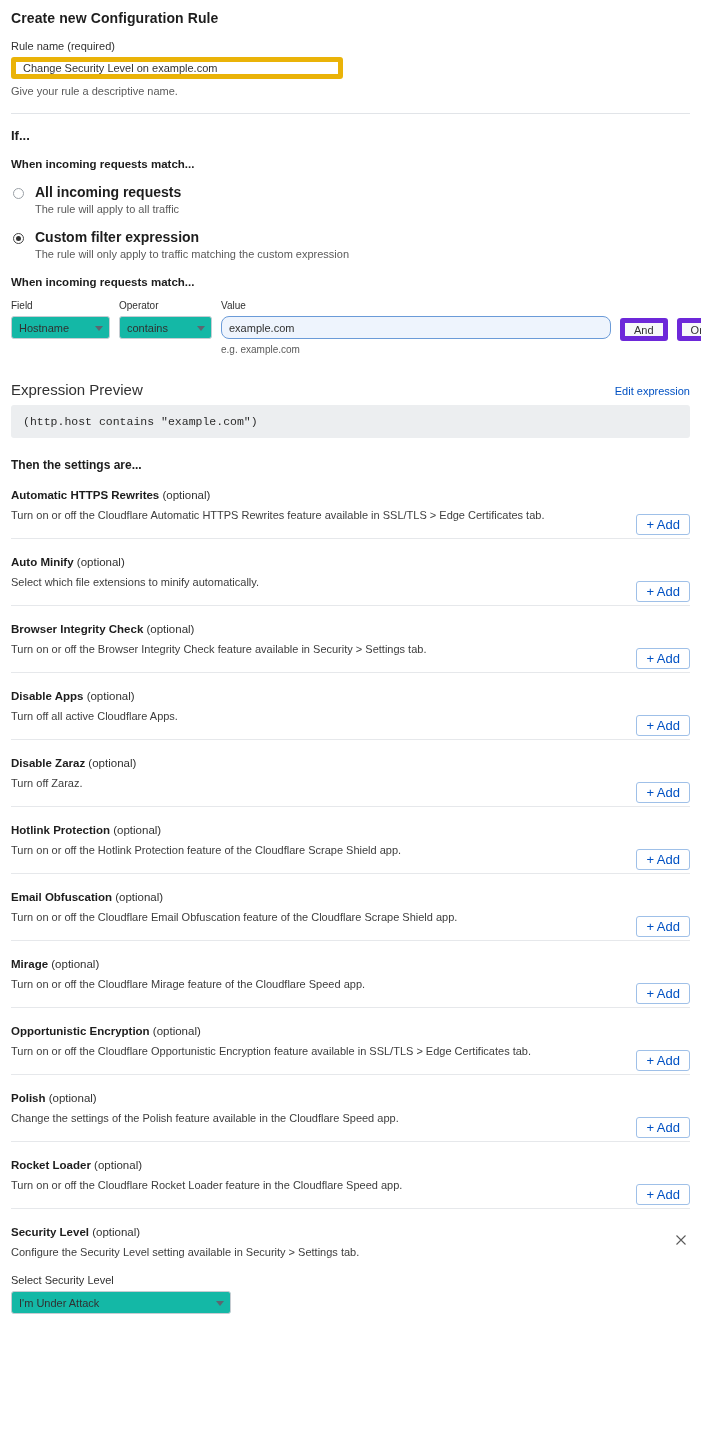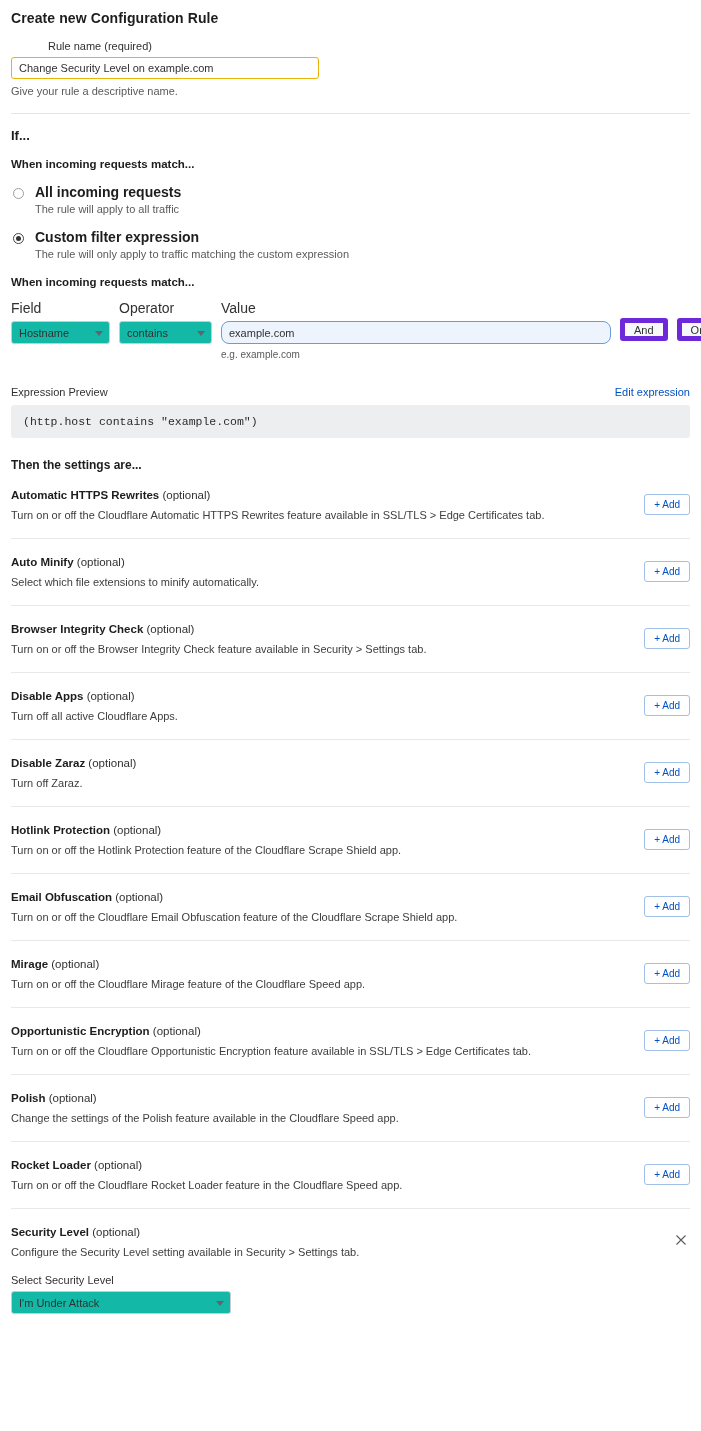--- a/index.html
+++ b/index.html
@@ -24,32 +24,31 @@
     font-size: 14px;
     font-weight: bold;
     color: #1d1d1d;
     margin: 10px 0 14px 0;
     letter-spacing: 0.1px;
   }
   .field-label {
     font-size: 11px;
     color: #313131;
     margin-bottom: 5px;
-    margin-left: 37px;
   }
   .text-input {
     display: block;
-    width: 308px;
+    width: 332px;
     height: 22px;
     padding: 2px 7px;
     font-family: "Liberation Sans", sans-serif;
     font-size: 11px;
     color: #313131;
     background: #ffffff;
-    border: 1px solid #eab308;
+    border: 5px solid #eab308;
     border-radius: 3px;
     outline: none;
   }
   .hint {
     font-size: 11px;
     color: #5a5a5a;
     margin-top: 6px;
   }
   .divider {
     border: 0;
@@ -107,21 +106,21 @@
     color: #5a5a5a;
     margin-top: 3px;
   }
   .expr-row {
     display: flex;
     align-items: flex-start;
     margin-top: 12px;
     gap: 9px;
   }
   .expr-col .col-label {
-    font-size: 14px;
+    font-size: 10px;
     color: #313131;
     margin-bottom: 5px;
   }
   .select {
     position: relative;
     height: 23px;
     border: 1px solid #c6ccd2;
     border-radius: 3px;
     background: #14b8a6;
     font-size: 11px;
@@ -171,21 +170,21 @@
     border-radius: 3px;
     cursor: pointer;
   }
   .expr-preview-row {
     display: flex;
     justify-content: space-between;
     align-items: baseline;
     margin-top: 26px;
   }
   .expr-preview-label {
-    font-size: 11px;
+    font-size: 15px;
     color: #313131;
   }
   .edit-expression {
     font-size: 11px;
     color: #0051c3;
     text-decoration: none;
     cursor: pointer;
   }
   .code-box {
     margin-top: 7px;
@@ -218,25 +217,25 @@
     color: #313131;
   }
   .setting .s-desc {
     font-size: 11px;
     color: #3d3d3d;
     margin-top: 8px;
   }
   .add-btn {
     position: absolute;
     right: 0;
-    top: 22px;
+    top: 42px;
     height: 21px;
     padding: 0 9px;
     font-family: "Liberation Sans", sans-serif;
-    font-size: 10px;
+    font-size: 13px;
     color: #0051c3;
     background: #ffffff;
     border: 1px solid #9fc0e8;
     border-radius: 3px;
     cursor: pointer;
   }
   .close-btn {
     position: absolute;
     right: 2px;
     top: 24px;

